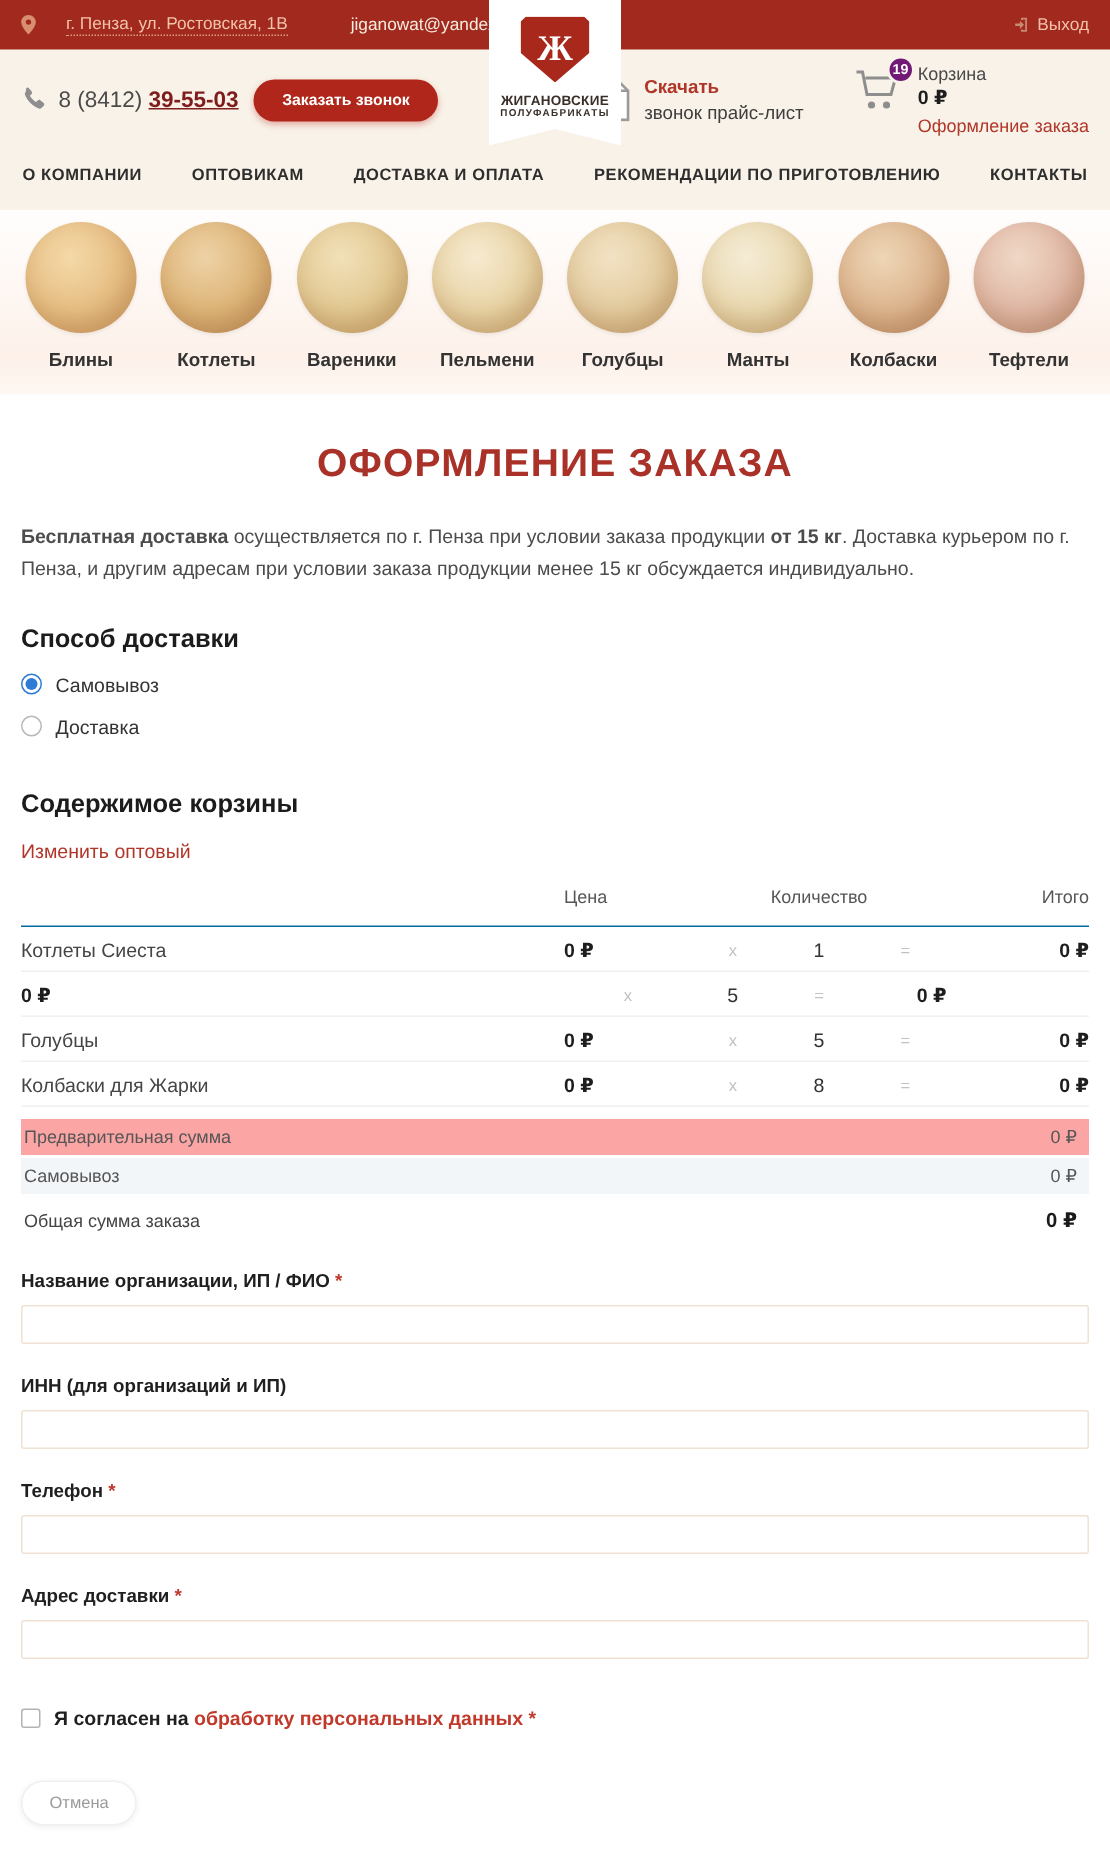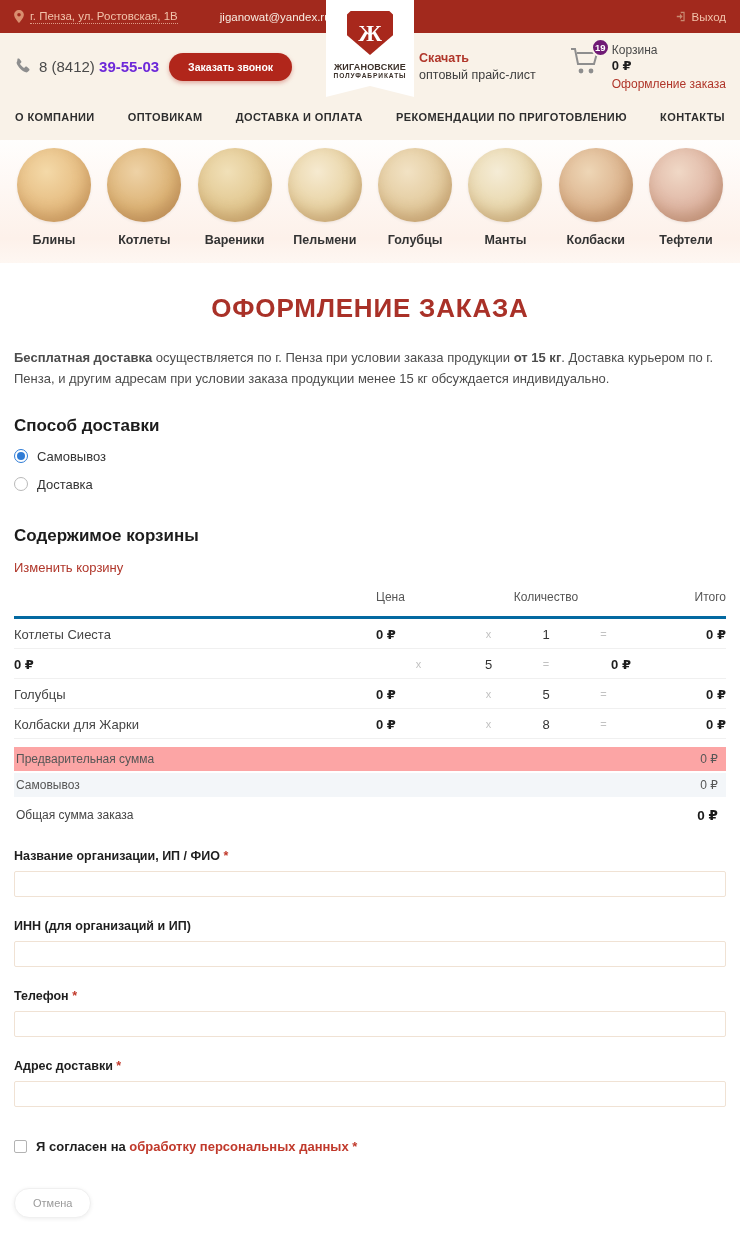--- a/index.html
+++ b/index.html
@@ -4,42 +4,42 @@
 <style>
   * { margin:0; padding:0; box-sizing:border-box; }
   body {
     width:740px; min-height:1233px; background:#fff;
     font-family:"Liberation Sans","DejaVu Sans",sans-serif; color:#333;
     position:relative; overflow-x:hidden;
   }
   
   .topbar { height:33px; background:#a2291d; display:flex; align-items:center;
     padding:0 14px; font-size:11.5px; position:relative; z-index:5; }
-  .topbar-left { display:flex; align-items:center; gap:6px; }
+  .topbar-left { display:flex; align-items:center; gap:20px; }
   .topbar-address { color:#f2c3ab; border-bottom:1px dotted rgba(242,195,171,.75);
     padding-bottom:1px; text-decoration:none; cursor:pointer; }
   .topbar-email { color:#f8ece1; margin-left:42px; cursor:pointer; }
   .topbar-logout { margin-left:auto; color:#f2c3ab; display:flex; align-items:center;
     gap:5px; cursor:pointer; }
   
   .logo-ribbon { position:absolute; left:50%; transform:translateX(-50%); top:0;
     width:88px; background:#fff; z-index:20; padding:11px 6px 18px; text-align:center;
     clip-path:polygon(0 0,100% 0,100% 100%,50% calc(100% - 11px),0 100%);
     filter:drop-shadow(0 2px 3px rgba(0,0,0,.18)); cursor:pointer; }
   .shield { width:46px; height:44px; margin:0 auto; background:#a8281c;
     clip-path:polygon(8% 0,92% 0,100% 8%,100% 55%,50% 100%,0 55%,0 8%);
     display:flex; align-items:center; justify-content:center;
     color:#fff; font-weight:bold; font-size:24px;
     font-family:"Liberation Serif","DejaVu Serif",serif; }
   .logo-name1 { margin-top:7px; font-size:9px; font-weight:bold; color:#3a2f28; letter-spacing:.2px; }
   .logo-name2 { font-size:6.6px; font-weight:bold; color:#3a2f28; letter-spacing:.9px; }
   
   .header { background:#f9f2e8; height:67px; display:flex; align-items:center; padding:0 14px; }
   .phone-block { display:flex; align-items:center; gap:8px; font-size:15px; color:#4a4a4a; }
-  .phone-block b { color:#6d28d9; }
+  .phone-block b { color:#7f1d1d;text-decoration:underline; }
   .call-btn { margin-left:10px; background:#b1261b; color:#fff; border:none; cursor:pointer;
     font-size:10.5px; font-weight:bold; padding:8px 19px; border-radius:17px;
     font-family:inherit; box-shadow:0 2px 4px rgba(177,38,27,.35); }
   .header-right { margin-left:auto; display:flex; align-items:center; gap:34px; }
   .download { display:flex; align-items:center; gap:9px; cursor:pointer; }
   .download-text { font-size:12.5px; line-height:1.3; }
   .download-line1 { color:#b0362a; font-weight:bold; }
   .download-line2 { color:#3e3e3e; }
   .cart { display:flex; align-items:flex-start; gap:12px; }
   .cart-icon-wrap { position:relative; margin-top:4px; cursor:pointer; }
@@ -70,21 +70,21 @@
   .radio-row { display:flex; align-items:center; gap:9px; margin-top:13px;
     font-size:13px; color:#333; cursor:pointer; }
   .radio { width:14px; height:14px; border-radius:50%; border:1px solid #b9b9b9;
     background:#fff; position:relative; flex:none; }
   .radio.selected { border-color:#2f7cd6; }
   .radio.selected::after { content:""; position:absolute; inset:2px; border-radius:50%;
     background:#2f7cd6; }
   .edit-link { display:inline-block; color:#b0362a; font-size:13px; margin-top:14px; cursor:pointer; }
   
   .thead { display:grid; grid-template-columns:1fr 85px 170px 95px;
-    padding:14px 0 12px; font-size:12px; color:#565656; border-bottom:3px solid #0369a1; }
+    padding:14px 0 12px; font-size:12px; color:#565656; border-bottom:1px solid #0369a1; }
   .thead .c-qty { text-align:center; }
   .thead .c-total { text-align:right; }
   .trow { display:grid; grid-template-columns:1fr 85px 55px 60px 55px 95px;
     align-items:center; padding:8px 0; height:30px; border-bottom:1px solid #f0f0f0;
     font-size:13px; }
   .t-name { color:#454545; }
   .t-price { color:#1e1e1e; font-weight:bold; }
   .t-x, .t-eq { color:#c2c2c2; text-align:center; font-size:11px; }
   .t-qty { text-align:center; color:#333; }
   .t-total { text-align:right; color:#1e1e1e; font-weight:bold; }
@@ -162,21 +162,21 @@
   <div class="header-right">
     <div class="download">
       <span>
         <svg width="22" height="28" viewBox="0 0 20 26">
             <path fill="#fff" stroke="#9a9a9a" stroke-width="1.6" d="M1 1h12l6 6v18H1z"></path>
             <path fill="none" stroke="#9a9a9a" stroke-width="1.6" d="M13 1v6h6"></path>
           </svg>
       </span>
       <div class="download-text">
         <div class="download-line1">Скачать</div>
-        <div class="download-line2">оптовый прайс-лист</div>
+        <div class="download-line2">звонок прайс-лист</div>
       </div>
     </div>
     <div class="cart">
       <div class="cart-icon-wrap">
         <span>
           <svg width="30" height="28" viewBox="0 0 30 28">
               <path fill="none" stroke="#8e8e8e" stroke-width="2" d="M1 2h4l3 15h16l3-11H7"></path>
               <circle cx="11" cy="24" r="2.4" fill="#8e8e8e"></circle>
               <circle cx="21" cy="24" r="2.4" fill="#8e8e8e"></circle>
             </svg>
@@ -244,21 +244,21 @@
   <div class="radio-row">
     <span class="radio selected"></span>
     <span>Самовывоз</span>
   </div>
   <div class="radio-row">
     <span class="radio"></span>
     <span>Доставка</span>
   </div>
 
   <h2 class="section-heading" style="margin-top:34px;">Содержимое корзины</h2>
-  <span class="edit-link">Изменить корзину</span>
+  <span class="edit-link">Изменить оптовый</span>
 
   <div>
     <div class="thead">
       <span></span>
       <span class="c-price">Цена</span>
       <span class="c-qty">Количество</span>
       <span class="c-total">Итого</span>
     </div>
     <div class="trow">
       <span class="t-name">Котлеты Сиеста</span>

